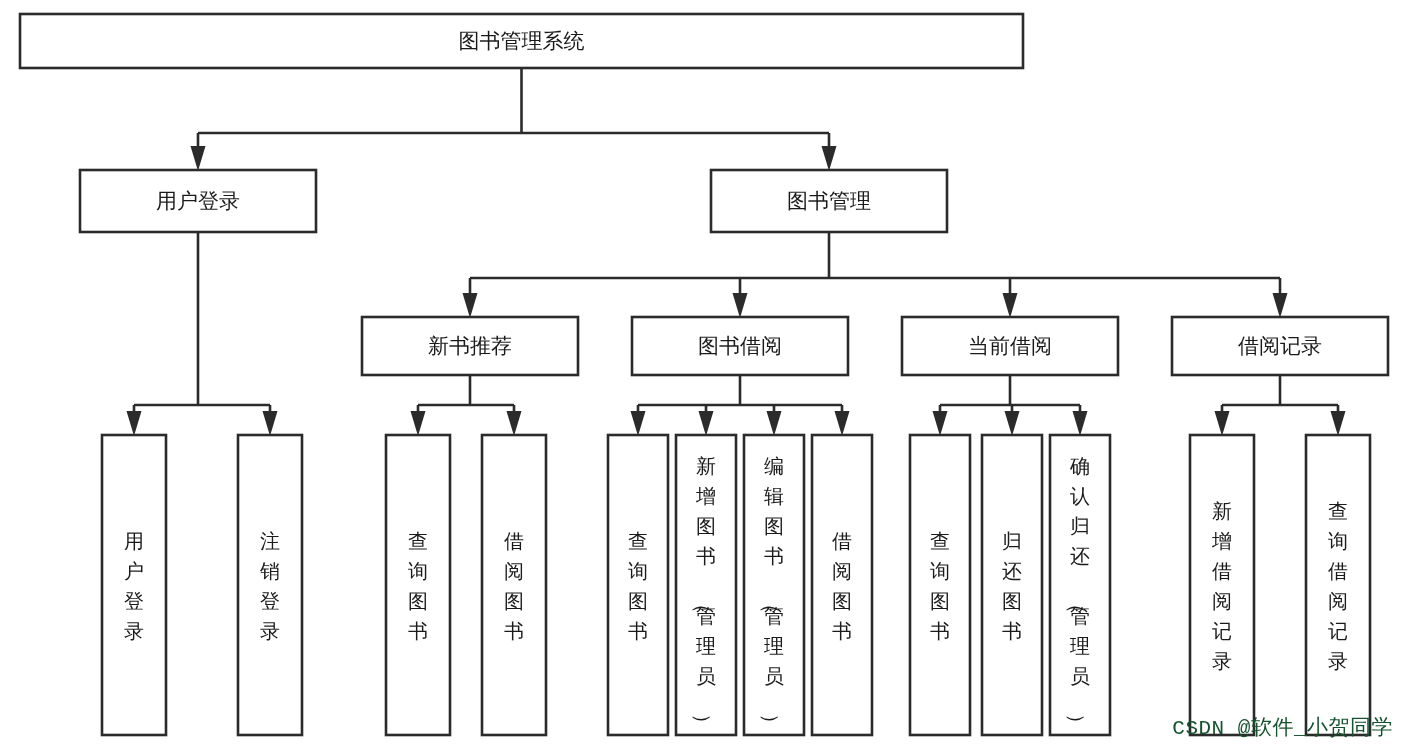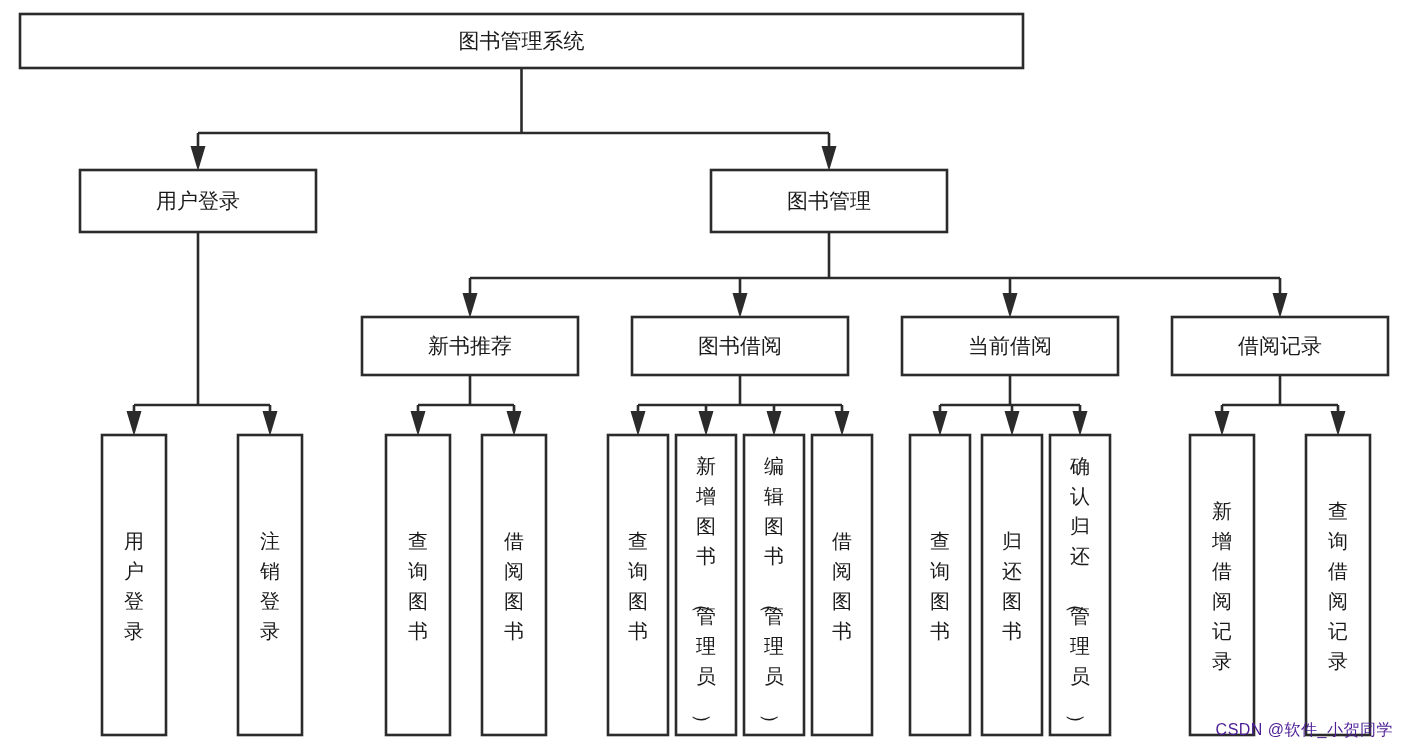--- a/index.html
+++ b/index.html
@@ -53,23 +53,23 @@
   .node-label-v {
     font-family: "Liberation Sans", "DejaVu Sans", sans-serif;
     font-size: 20px;
     fill: #1a1a1a;
     text-anchor: middle;
   }
   .watermark {
     position: absolute;
     right: 12px;
     bottom: 6px;
-    font-family: Liberation Sans, sans-serif;
-    font-size: 16px;
-    color: #4c1d95;
+    font-family: Liberation Mono, monospace;
+    font-size: 21px;
+    color: #14532d;
     letter-spacing: 0.5px;
     white-space: nowrap;
     user-select: none;
   }
 </style>
 </head>
 <body>
 
 <div id="diagram-root">
   <svg id="tree-svg" viewBox="0 0 1405 747" xmlns="http://www.w3.org/2000/svg">

